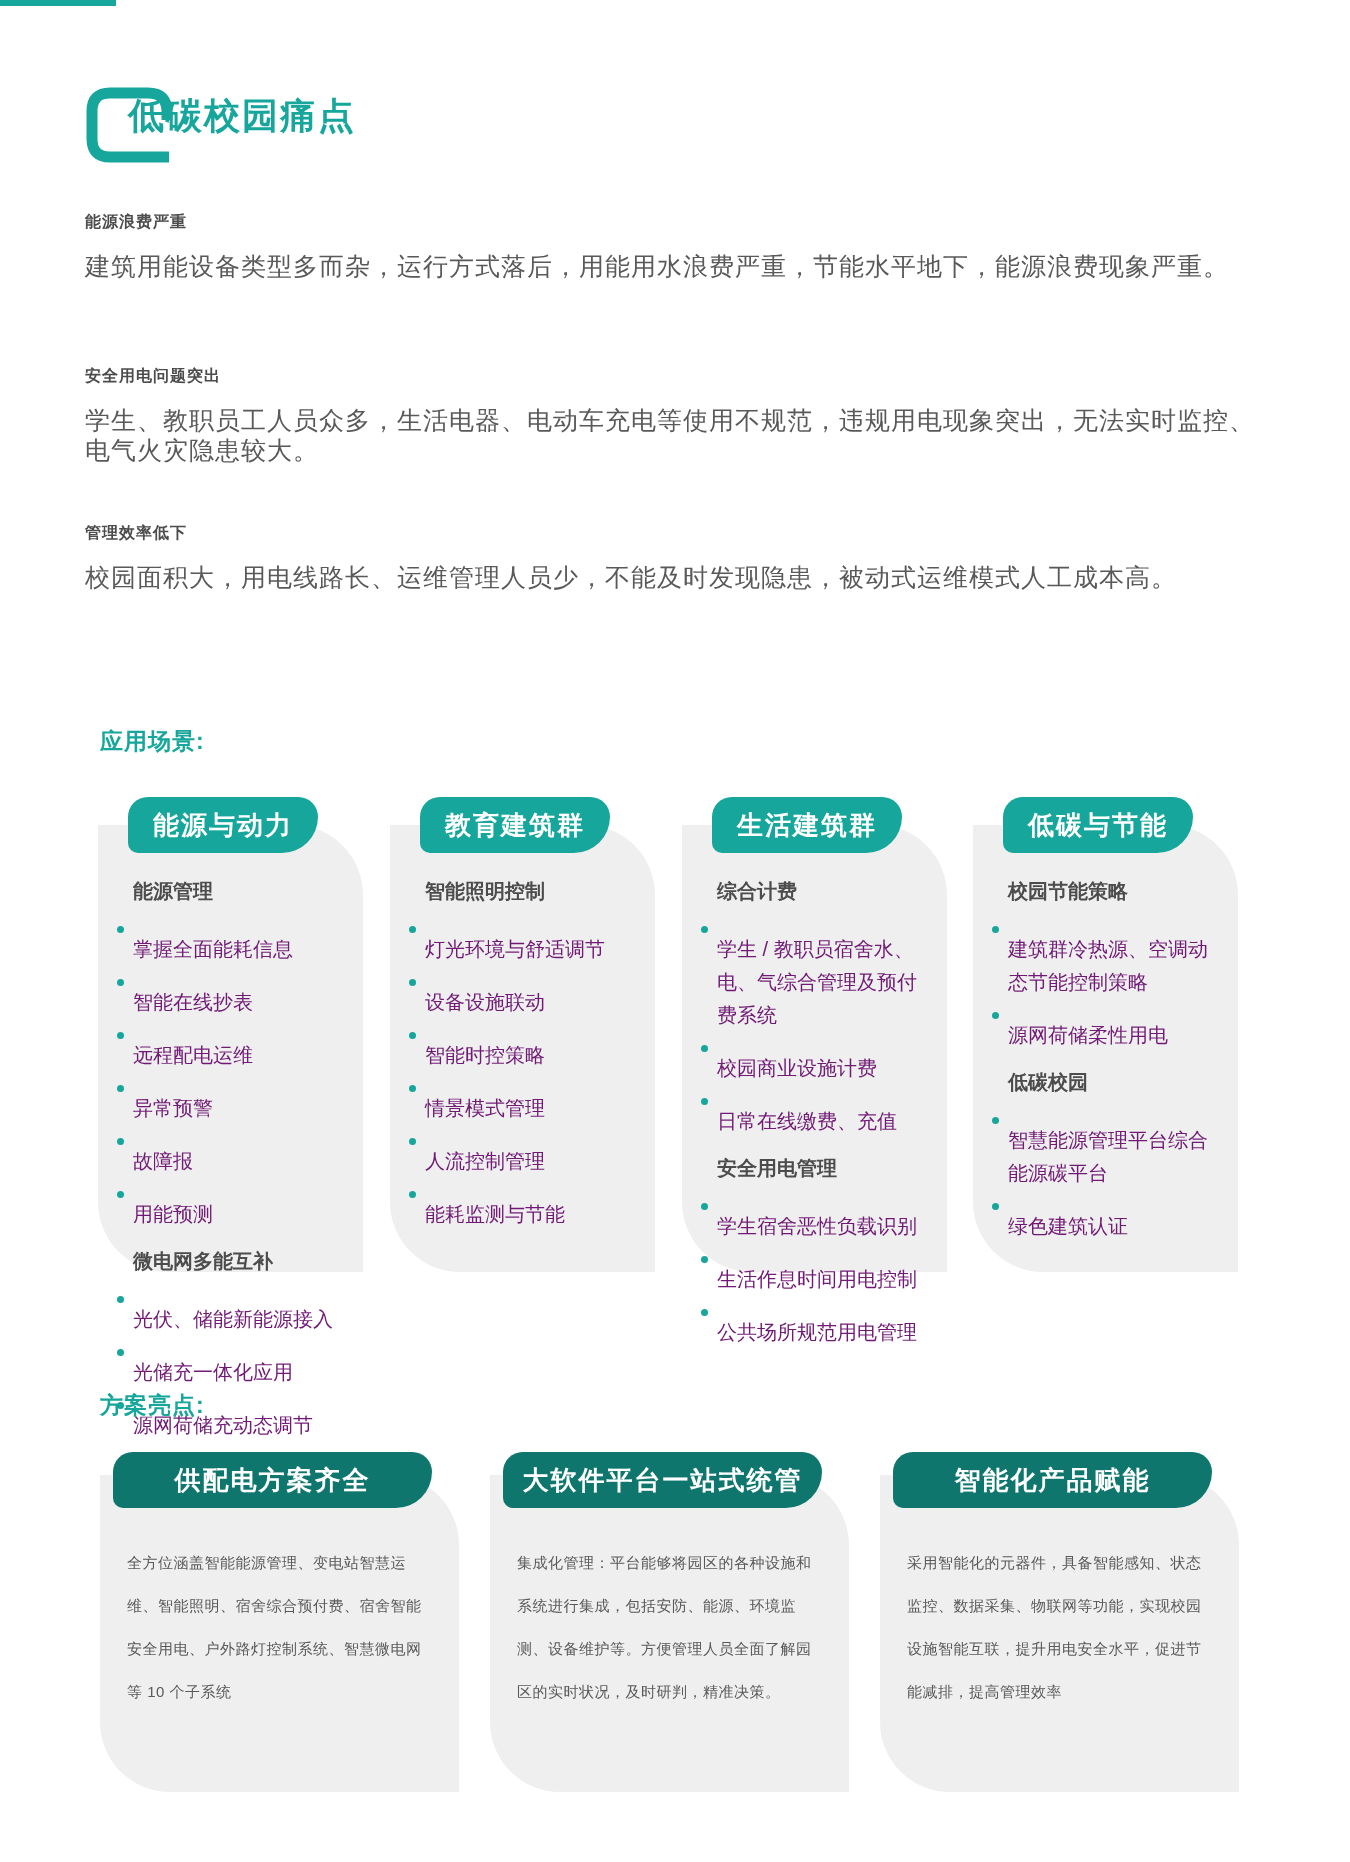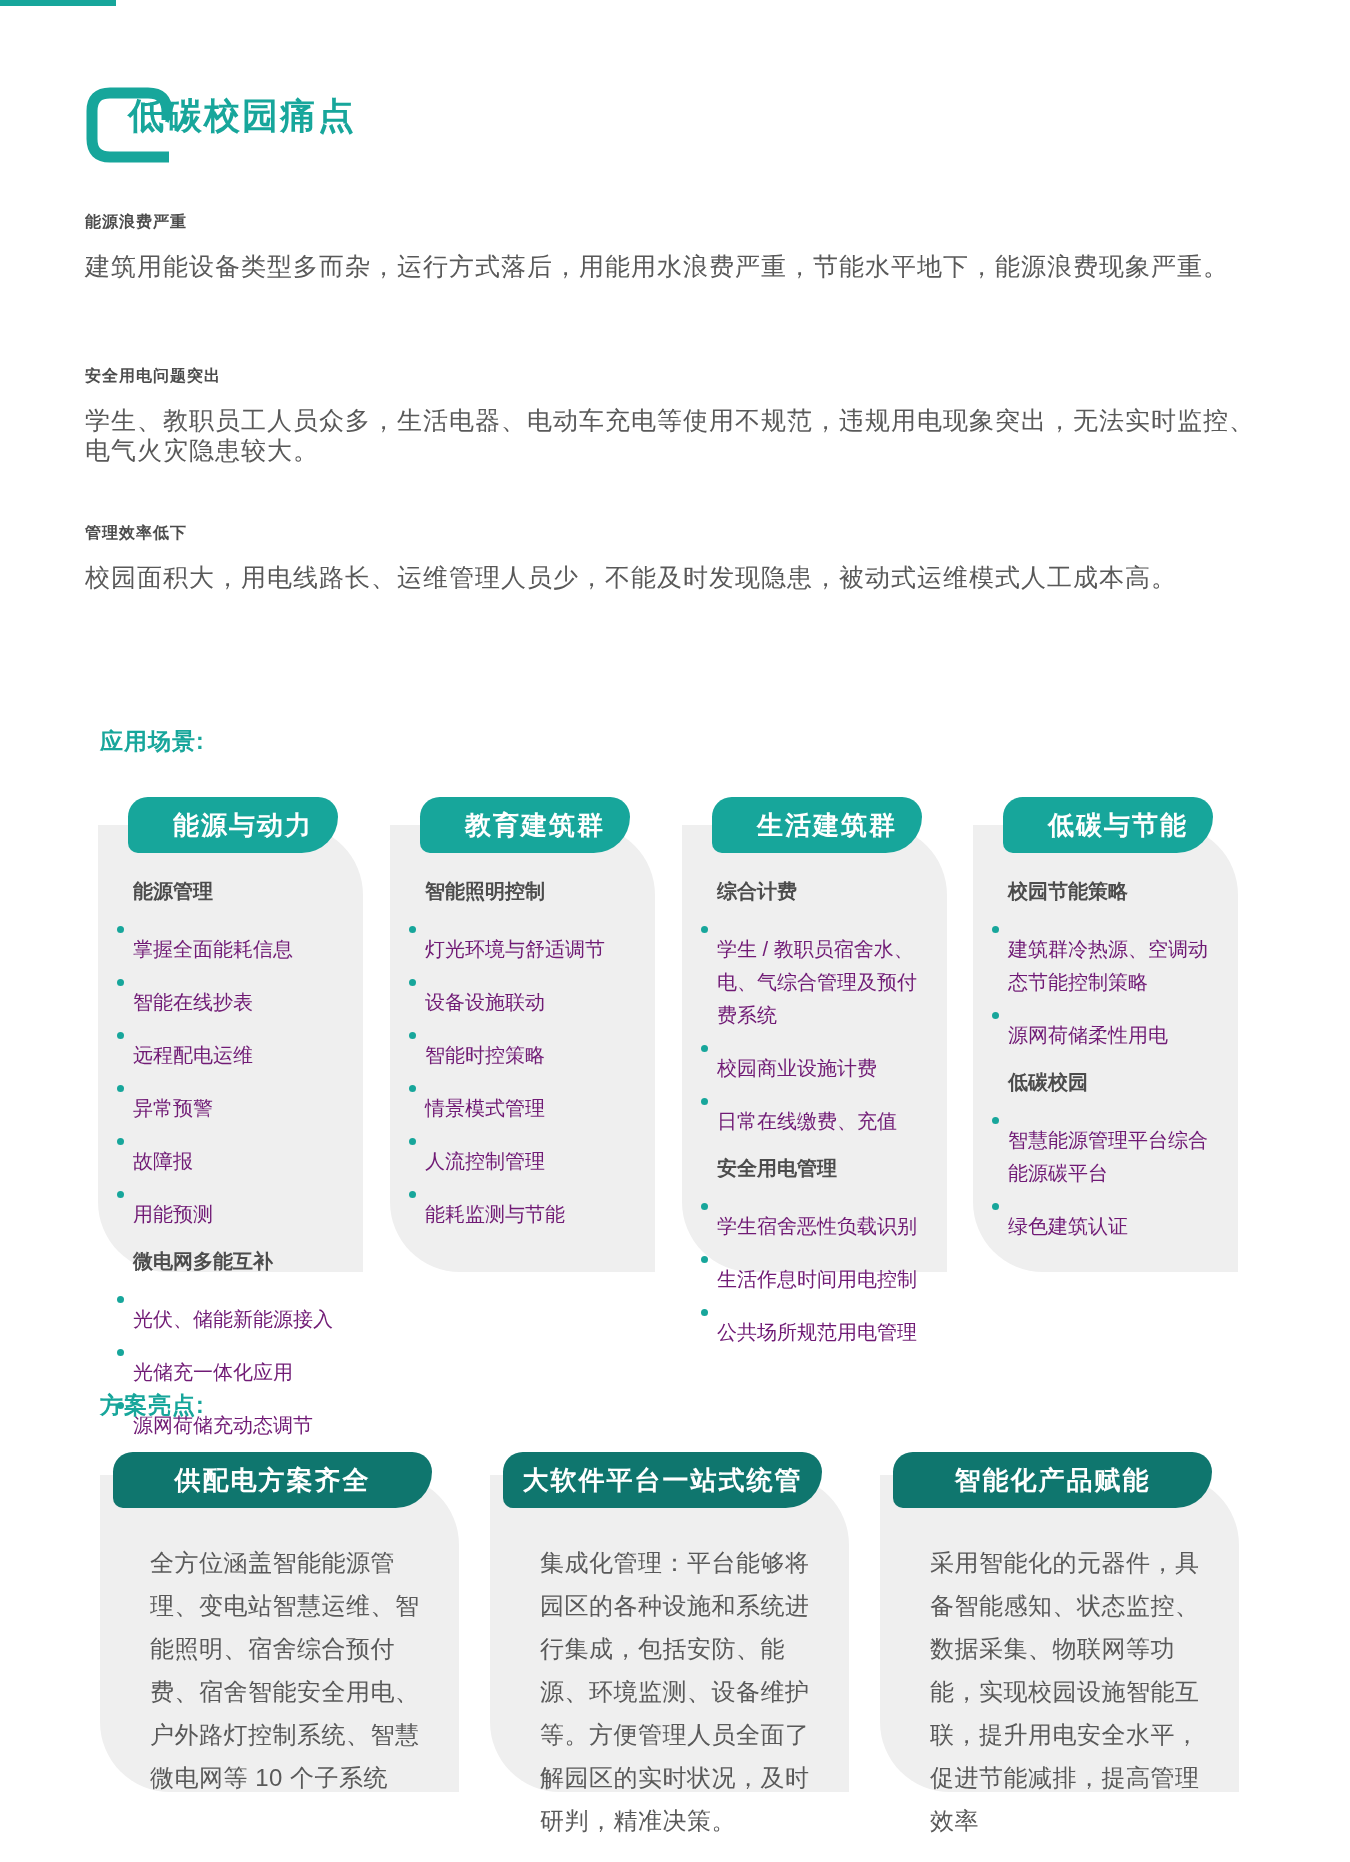--- a/index.html
+++ b/index.html
@@ -43,21 +43,20 @@
   }
   .scard-1{left:98px;}
   .scard-2{left:390px;}
   .scard-3{left:682px;}
   .scard-4{left:973px;}
   .pill{
     position:absolute;top:-28px;left:30px;width:190px;height:56px;
     background:#17a69b;color:#ffffff;font-size:26px;font-weight:700;
     line-height:56px;text-align:center;letter-spacing:2px;
     border-radius:24px 24px 44px 12px;
-    padding-left:20px;
   }
   .scard-body{padding:52px 14px 0 35px;}
   .scard-body h4{margin:0 0 8px 0;font-size:20px;font-weight:700;color:#4c4c4c;line-height:28px;}
   .scard-body ul{list-style:none;margin:0 0 16px 0;padding:0;}
   .scard-body li{display:flex;font-size:20px;color:#701a75;line-height:33px;flex-direction:column;}
   .dot{width:7px;height:7px;border-radius:50%;background:#17a69b;margin:13px 9px 0 -16px;flex-shrink:0;}
 
   
   .hcard{
     position:absolute;top:1475px;width:359px;height:317px;
@@ -65,21 +64,21 @@
   }
   .hcard-1{left:100px;}
   .hcard-2{left:490px;}
   .hcard-3{left:880px;}
   .hpill{
     position:absolute;top:-23px;left:13px;width:319px;height:56px;
     background:#0f766e;color:#ffffff;font-size:26px;font-weight:700;
     line-height:56px;text-align:center;letter-spacing:2px;
     border-radius:24px 24px 44px 12px;
   }
-  .hcard p{margin:0;padding:66px 26px 0 50px;font-size:24px;color:#595959;line-height:43px;letter-spacing:0.5px;}
+  .hcard p{margin:0;padding:66px 26px 0 27px;font-size:15px;color:#595959;line-height:43px;letter-spacing:0.5px;}
 </style>
 </head>
 <body>
 
 <div class="page">
   <div class="top-bar"></div>
 
   <header class="header">
     <svg class="title-icon" width="90" height="78" viewBox="0 0 90 78">
       <path d="M 82 34 V 26 Q 82 7 63 7 H 25 Q 7 7 7 25 V 53 Q 7 71 25 71 H 84" fill="none" stroke="#17a69b" stroke-width="11"></path>

